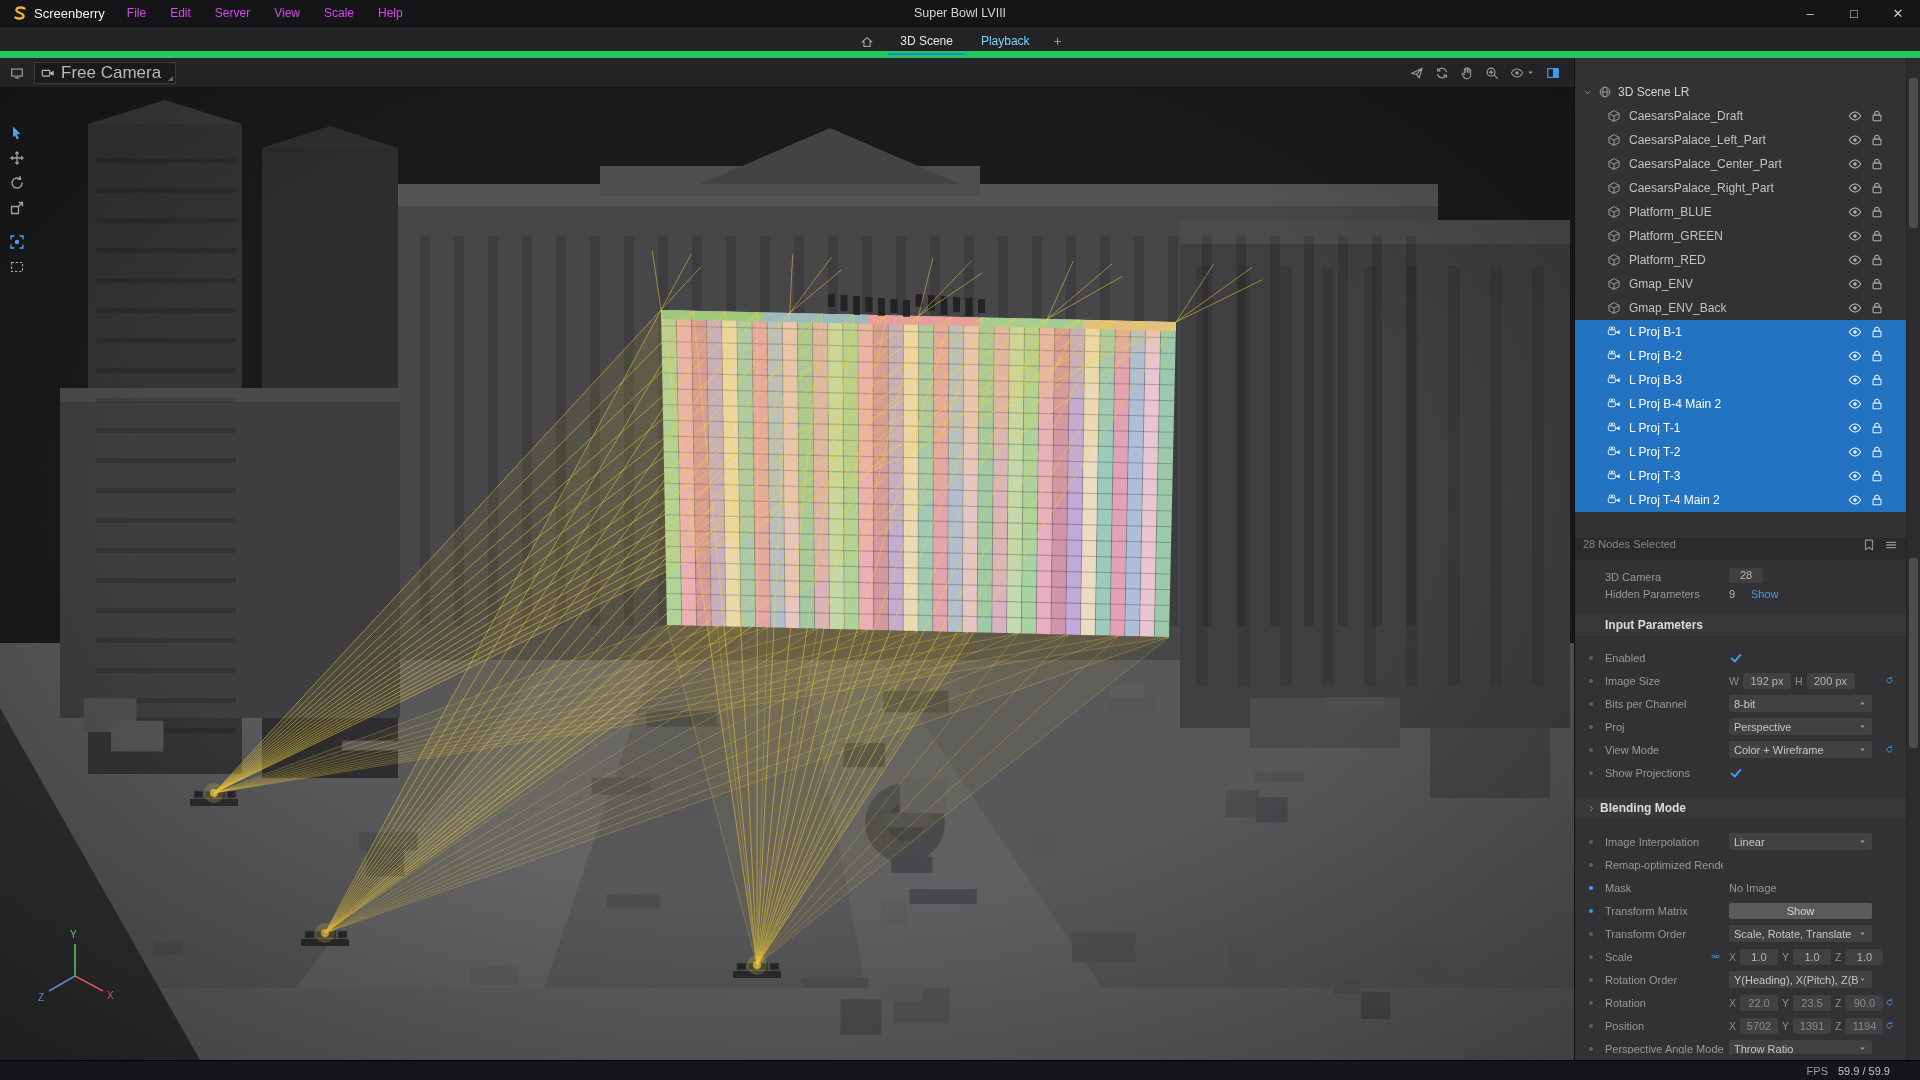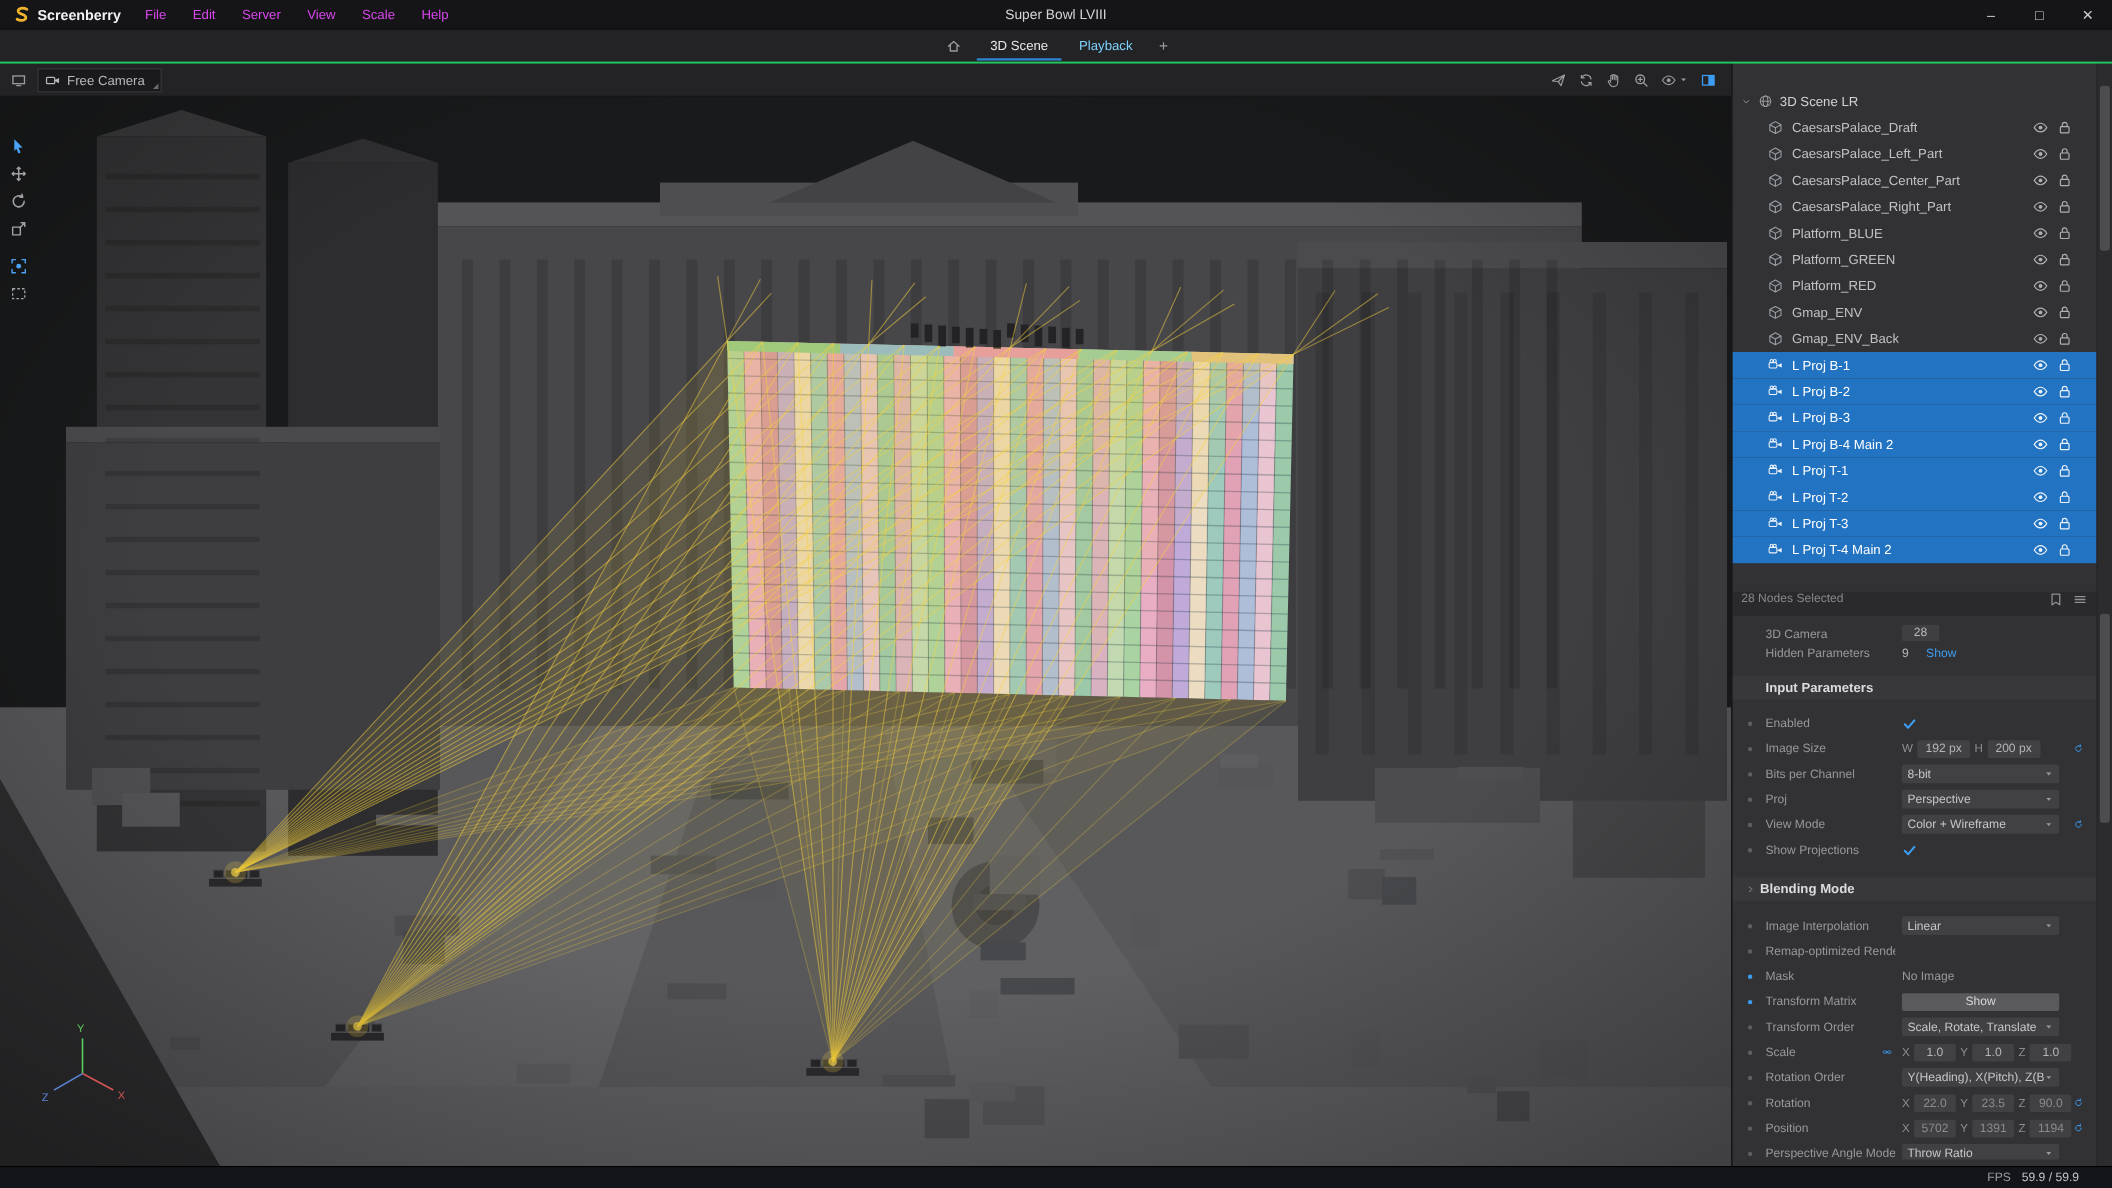--- a/index.html
+++ b/index.html
@@ -10,44 +10,44 @@
   .ic{width:16px;height:16px;display:block}
   .ic.sm{width:14px;height:14px}
   .ic.xs{width:9px;height:9px}
   .c-acc{color:var(--accent)}
   .c-dim{color:#9a9a9e}
 
   
   .menubar{position:absolute;left:0;top:0;width:1920px;height:27px;background:#151517;
            display:flex;align-items:center;border-bottom:1px solid #0c0c0e}
   .logo{display:flex;align-items:center;gap:6px;padding:0 10px 0 12px}
-  .logo-text{font-weight:bold;color:#f2f2f4;font-size:13px}
+  .logo-text{font-weight:normal;color:#f2f2f4;font-size:13px}
   .menus{display:flex;align-items:center}
   .menu-item{padding:0 12px;color:#d946ef;cursor:default}
   .win-title{position:absolute;left:50%;transform:translateX(-50%);color:#d4d4d6;font-size:12.5px}
   .win-ctrls{margin-left:auto;display:flex;align-items:center;height:100%}
   .wbtn{width:44px;height:100%;display:flex;align-items:center;justify-content:center;color:#cfcfd1;font-size:13px}
 
   
   .tabbar{position:absolute;left:0;top:27px;width:1920px;height:31px;background:#232326;
-          border-bottom:2px solid #22c55e;display:flex;align-items:flex-end;justify-content:center}
+          border-bottom:7px solid #22c55e;display:flex;align-items:flex-start;justify-content:center}
   .tab-group{display:flex;align-items:center;gap:4px}
   .home{color:#9a9a9e;padding:0 10px}
   .tab{padding:6px 12px 5px 12px;color:#7dd3fc;border-bottom:2px solid transparent}
   .tab.active{color:#e8e8ea;border-bottom:2px solid #2f86d6}
   .tab.add{color:#9a9a9e;font-size:14px;padding:6px 8px 5px 8px}
 
   
   .viewport{position:absolute;left:0;top:58px;width:1574px;height:1002px;background:#1b1b1d;overflow:hidden}
   .vp-toolbar{position:absolute;left:0;top:0;width:100%;height:30px;background:#232326;
               display:flex;align-items:center;padding:0 14px 0 10px;border-bottom:1px solid #161618}
   .vt-ic{color:#9a9a9e;margin-right:10px;display:flex;align-items:center}
   .vt-ic.blue{color:var(--accent)}
   .cam-box{position:relative;display:flex;align-items:center;gap:6px;height:22px;background:#1a1a1c;
-           border:1px solid #3a3a3e;padding:0 14px 0 6px;color:#b8b8ba;font-size:12px}
+           border:1px solid #3a3a3e;padding:0 14px 0 6px;color:#b8b8ba;font-size:17px}
   .cam-box::after{content:"";position:absolute;right:2px;bottom:2px;border-left:5px solid transparent;
            border-bottom:5px solid #6a6a6e}
   .vt-right{margin-left:auto;display:flex;align-items:center}
   .vt-right .vt-ic{margin-right:0;margin-left:11px}
   .eye-caret{margin-left:2px}
   #scene{position:absolute;left:0;top:30px}
   #scene text{font-family:"Liberation Sans",sans-serif}
   .tool-strip{position:absolute;left:0;top:30px;width:36px;height:972px;pointer-events:none}
   .tool{position:absolute;left:9px;color:#a2a2a6;pointer-events:auto}
   .tool.acc{color:#4ba3f5}

